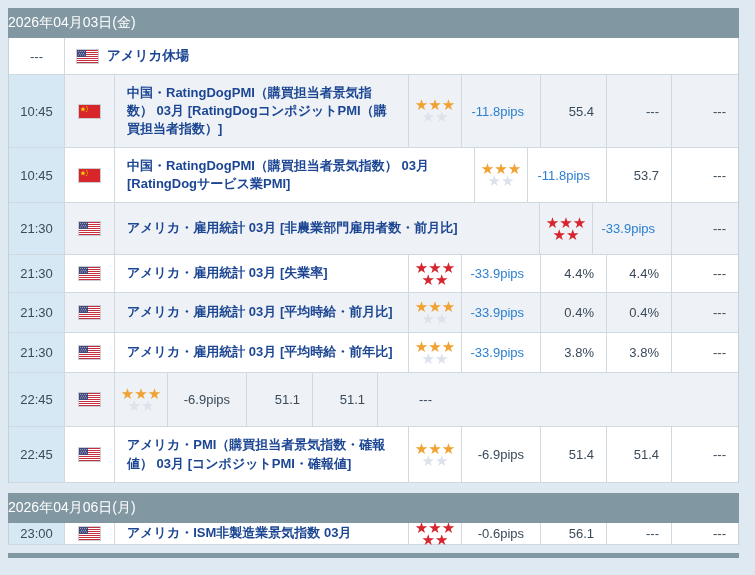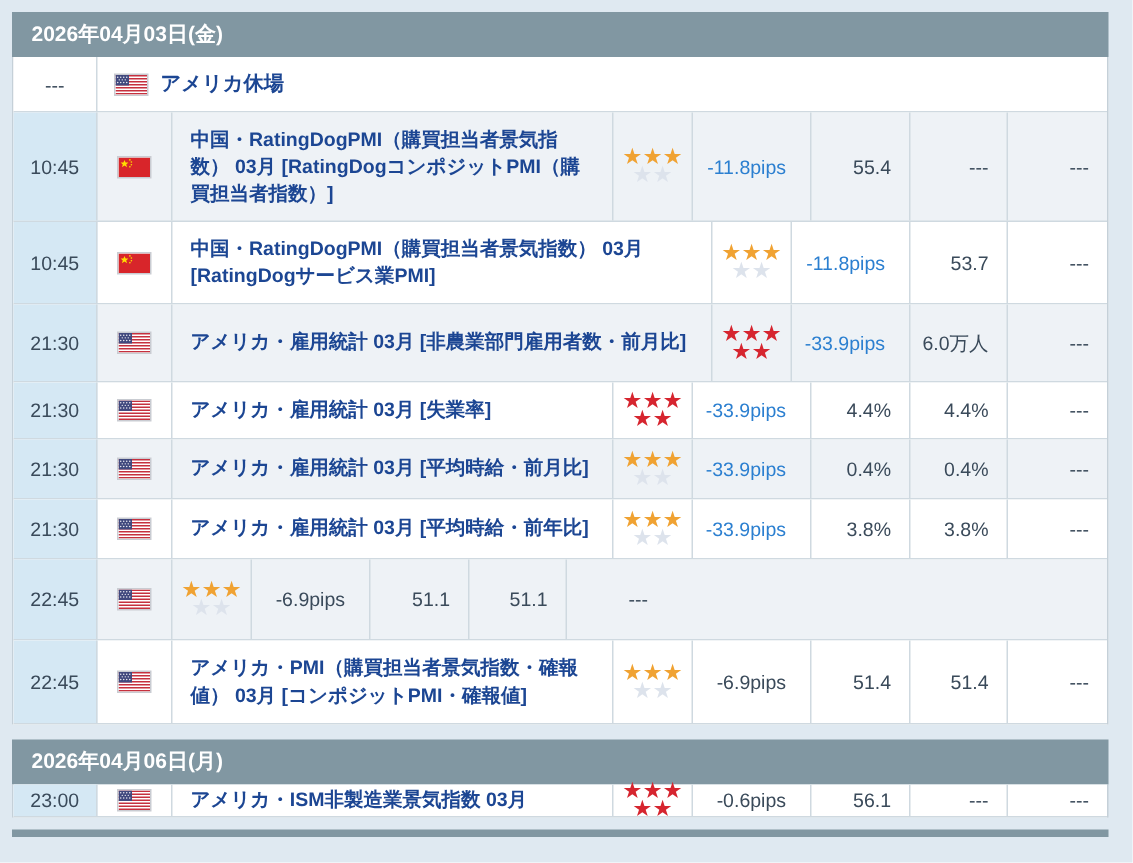--- a/index.html
+++ b/index.html
@@ -7,22 +7,22 @@
   body {
     background:#dfe9f1;
     font-family:"Liberation Sans","DejaVu Sans",sans-serif;
     color:#3a4a5a;
   }
   .page { padding:8px 0 0 8px; width:739px; }
   .section { width:731px; }
   .section.gap { margin-top:10px; }
   .date-header {
     height:30px; background:#8197a2; color:#ffffff;
-    display:flex; align-items:center; padding-left:13px;
-    font-size:14px; font-weight:bold;
+    display:flex; align-items:center; padding-left:0;
+    font-size:14px; font-weight:normal;
   }
   .date-header.partial { height:5px; }
   .rows { border-left:1px solid #c5d0d8; border-right:1px solid #c5d0d8; background:#fff; }
   .row { display:flex; align-items:stretch; border-bottom:1px solid #cfd9e0; background:#ffffff; }
   .row.alt { background:#eef2f6; }
   .cell {
     border-right:1px solid #cfd9e0;
     display:flex; align-items:center; justify-content:center;
     font-size:13px;
   }
@@ -151,21 +151,20 @@
           <svg class="flagsvg">
               <use href="#flag-us" xlink:href="#flag-us"></use>
             </svg>
         </div>
         <div class="cell c-name clickable">アメリカ・雇用統計 03月 [非農業部門雇用者数・前月比]</div>
         <div class="cell c-stars">
             <span class="star-line"><span style="color: rgb(214, 37, 47);">★</span><span style="color: rgb(214, 37, 47);">★</span><span style="color: rgb(214, 37, 47);">★</span></span>
             <span class="star-line"><span style="color: rgb(214, 37, 47);">★</span><span style="color: rgb(214, 37, 47);">★</span></span>
           </div>
         <div class="cell c-pips clickable" style="color: rgb(43, 127, 208);">-33.9pips</div>
-        <div class="cell c-val w65">6.0万人</div>
         <div class="cell c-val last">---</div>
       </div>
 
       <div class="row rh38">
         <div class="cell c-time">21:30</div>
         <div class="cell c-flag">
           <svg class="flagsvg">
               <use href="#flag-us" xlink:href="#flag-us"></use>
             </svg>
         </div>

